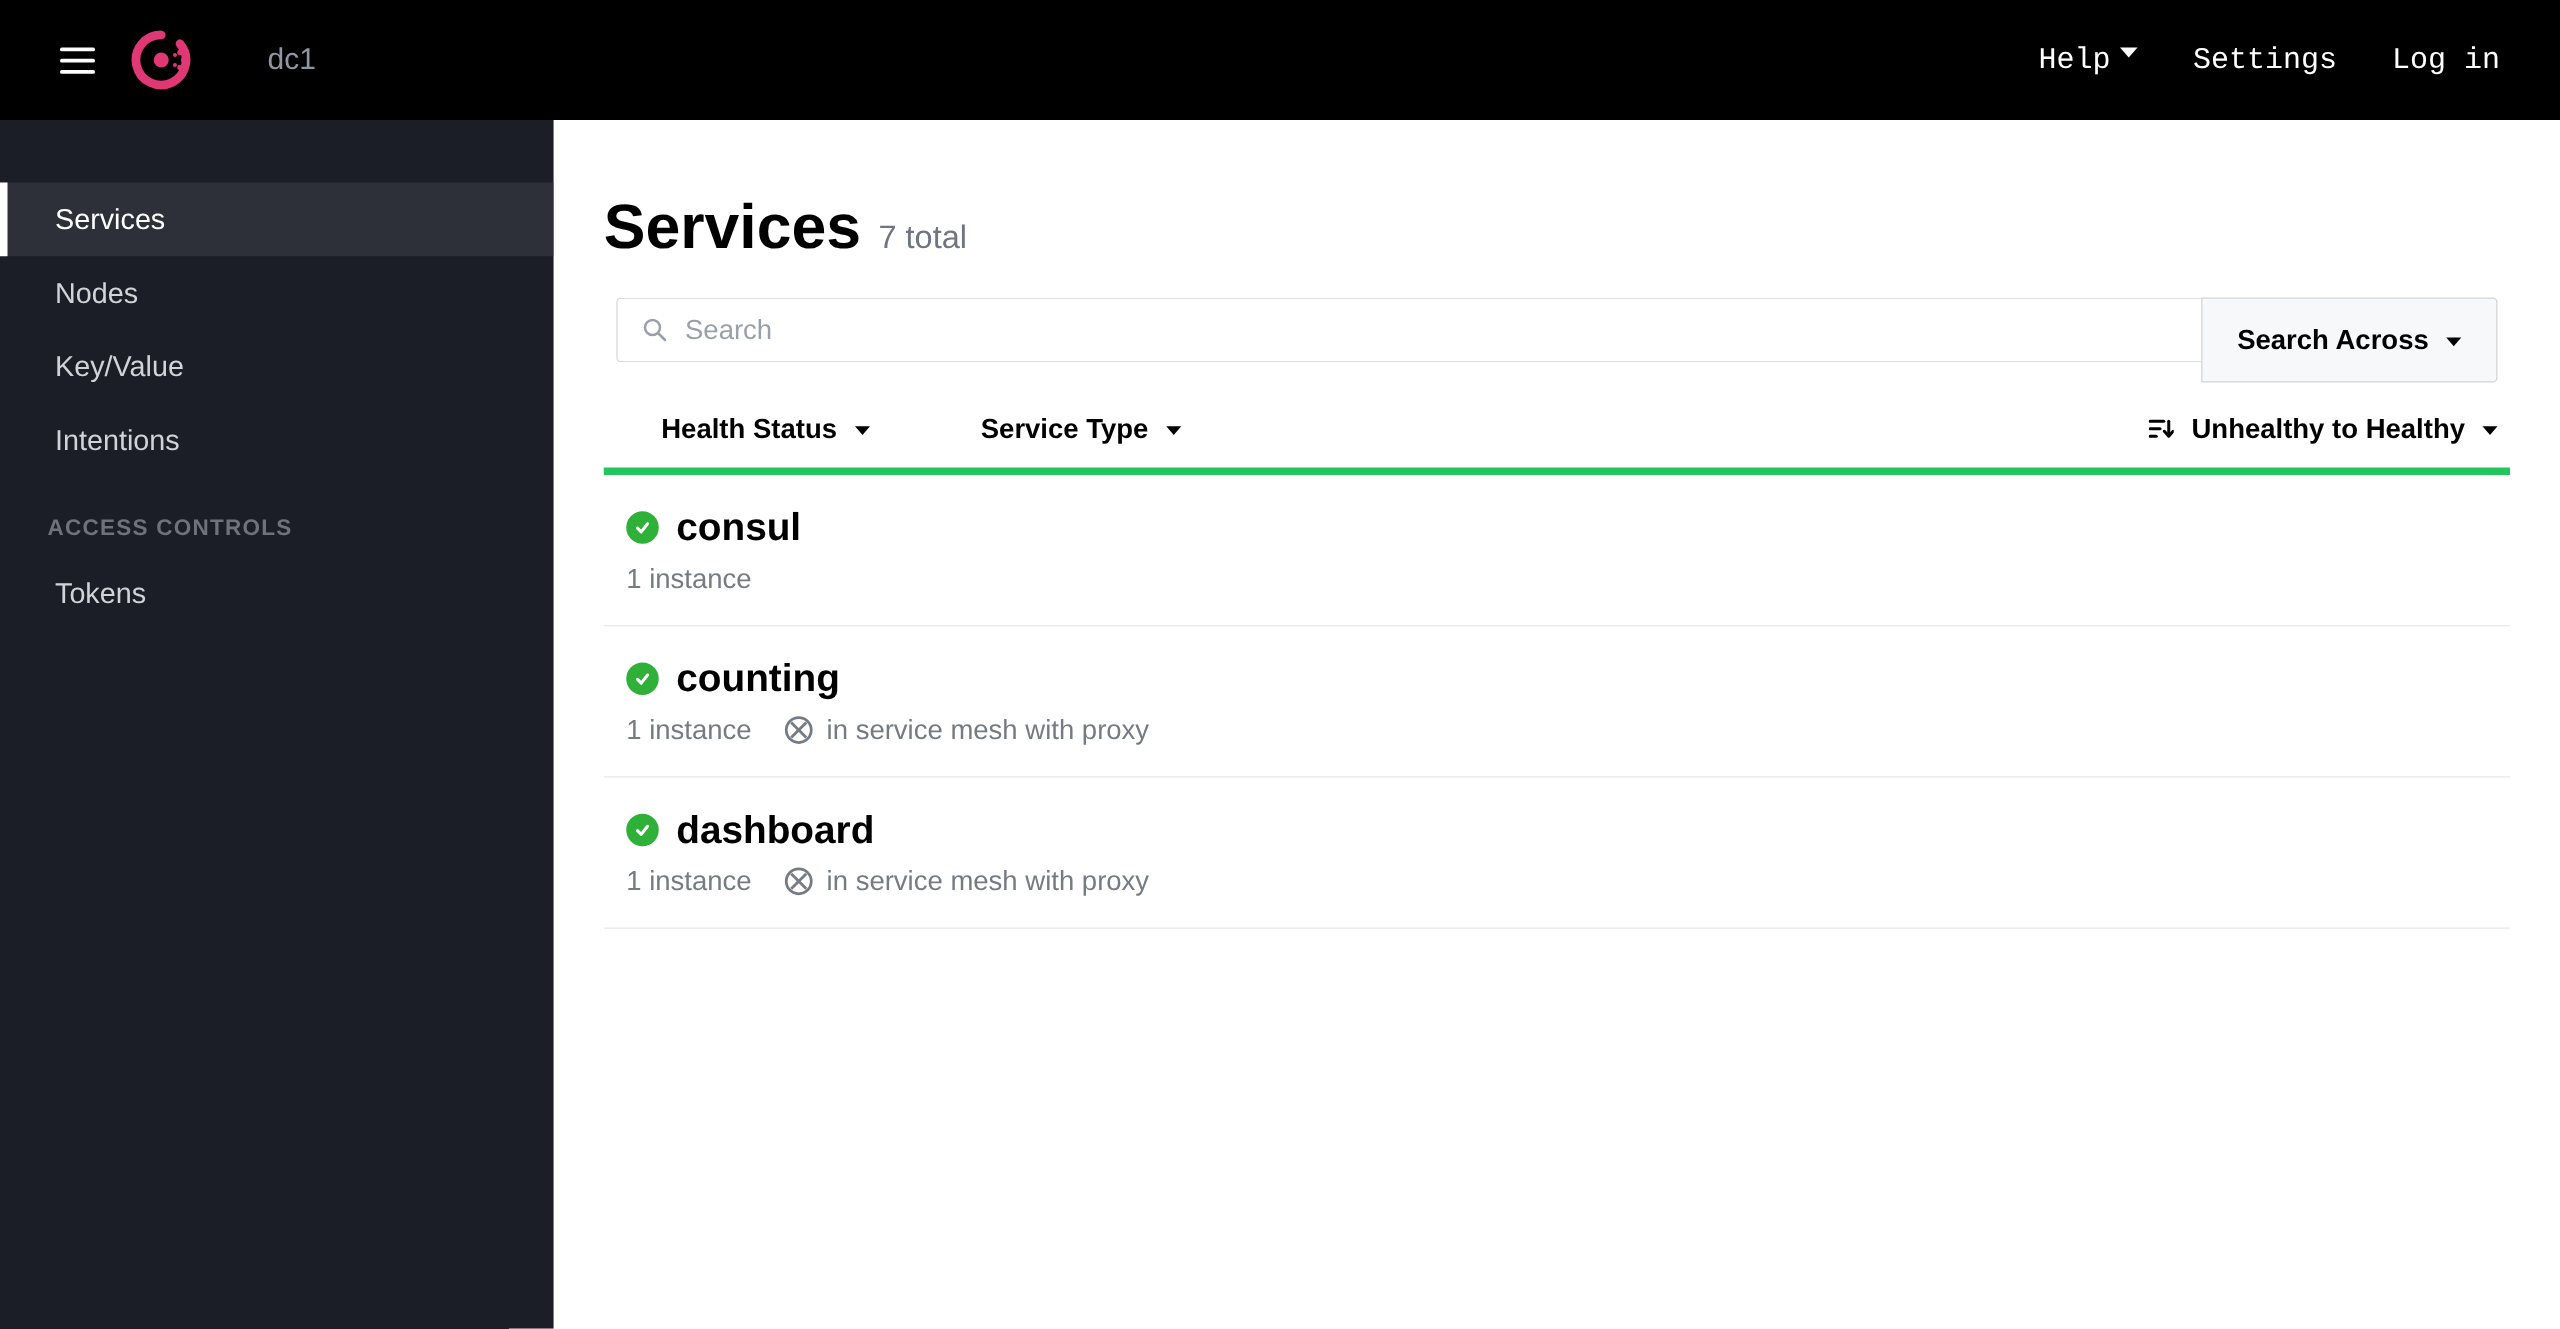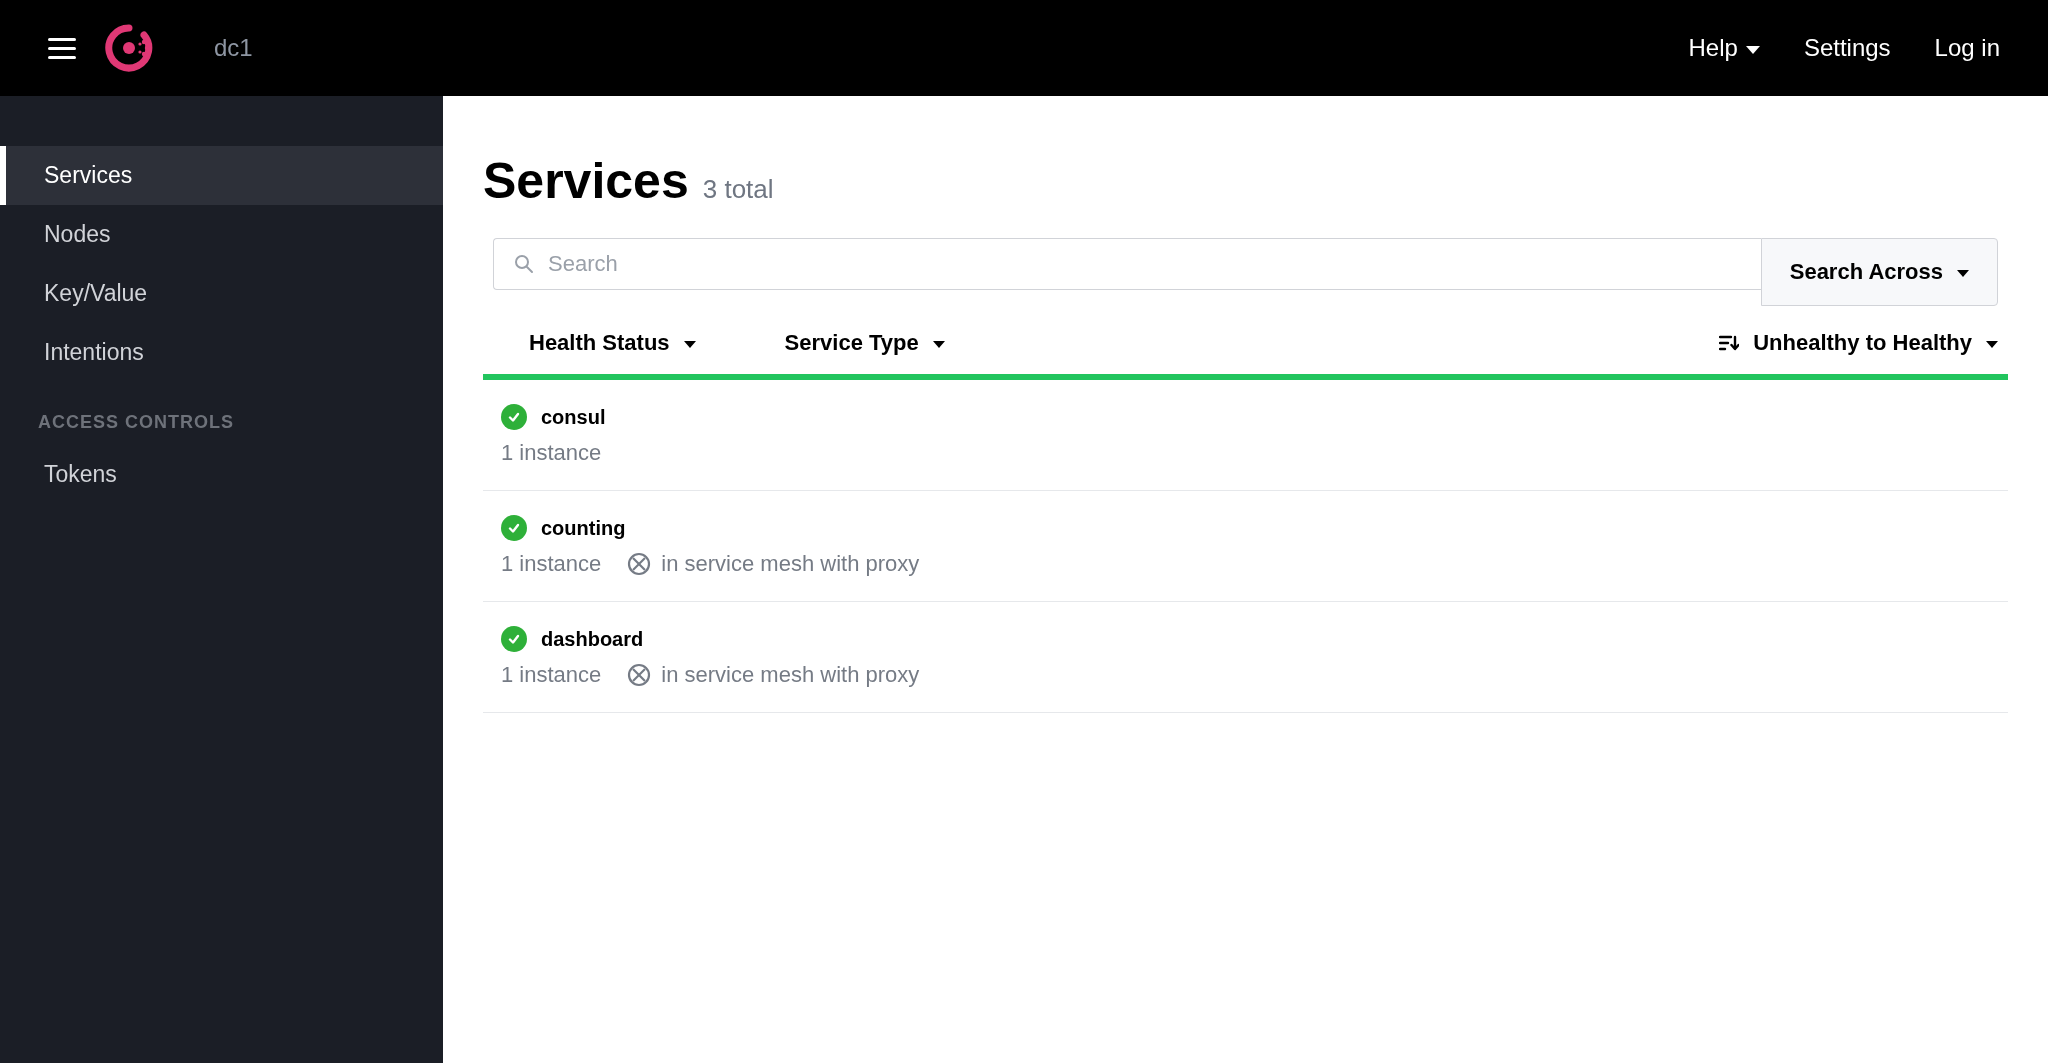--- a/index.html
+++ b/index.html
@@ -20,21 +20,21 @@
   .hamburger {
     display: flex; flex-direction: column; gap: 6px;
     cursor: pointer;
   }
   .hamburger span {
     width: 28px; height: 3px; background: #fff; border-radius: 2px;
   }
   .logo svg { display: block; }
   .dc-label { color: #8e96a3; font-size: 24px; font-weight: 500; margin-left: 32px; }
   .header-right { display: flex; align-items: center; gap: 44px; }
-  .hdr-link { color: #fff; font-size: 24px; font-weight: 500; cursor: pointer; display: flex; align-items: center; gap: 8px; }
+  .hdr-link { color: #fff; font-size: 24px; font-weight: 500; cursor: pointer; display: flex; align-items: flex-start; gap: 8px; font-family: Liberation Mono, monospace; }
   .chev-down {
     width: 0; height: 0; border-left: 7px solid transparent; border-right: 7px solid transparent; border-top: 8px solid #fff; margin-top: 3px;
   }
   .layout { display: flex; min-height: calc(100vh - 96px); }
   .sidebar {
     width: 443px; background: #1b1e26; color: #d1d3d8;
     padding-top: 50px;
   }
   .nav-item {
     padding: 16px 38px; font-size: 23px; color: #d1d3d8; cursor: pointer;
@@ -78,21 +78,21 @@
   }
   .svc-list { }
   .svc-row {
     border-bottom: 1px solid #e6e8eb; padding: 24px 18px;
   }
   .svc-top { display: flex; align-items: center; gap: 14px; }
   .health-dot {
     width: 26px; height: 26px; border-radius: 50%; background: #2eb039; display: flex; align-items: center; justify-content: center; flex-shrink: 0;
   }
   .health-dot svg { display: block; }
-  .svc-name { font-size: 20px; font-weight: 600; }
+  .svc-name { font-size: 31px; font-weight: 600; }
   .svc-sub { display: flex; align-items: center; gap: 26px; margin-top: 10px; margin-left: 0; color: #757b85; font-size: 22px; }
   .mesh-badge { display: flex; align-items: center; gap: 10px; }
   .sort-icon { display: inline-flex; }
 </style>
 </head>
 <body>
 
 <div class="header">
   <div class="header-left">
     <div class="hamburger">
@@ -133,21 +133,21 @@
       </div>
     <div class="nav-heading">ACCESS CONTROLS</div>
     <div id="sidebar-access">
         <div class="nav-item">Tokens</div>
       </div>
   </div>
 
   <div class="main">
     <div class="page-title-row">
       <h1 class="page-title">Services</h1>
-      <span class="page-subtitle">3 total</span>
+      <span class="page-subtitle">7 total</span>
     </div>
 
     <div class="controls">
       <div class="search-wrap">
         <svg width="20" height="20" viewBox="0 0 20 20">
           <circle cx="8" cy="8" r="6" stroke="#9aa0a9" stroke-width="2" fill="none"></circle>
           <line x1="13" y1="13" x2="18" y2="18" stroke="#9aa0a9" stroke-width="2" stroke-linecap="round"></line>
         </svg>
         <input class="search-input" placeholder="Search" style="">
       </div>

